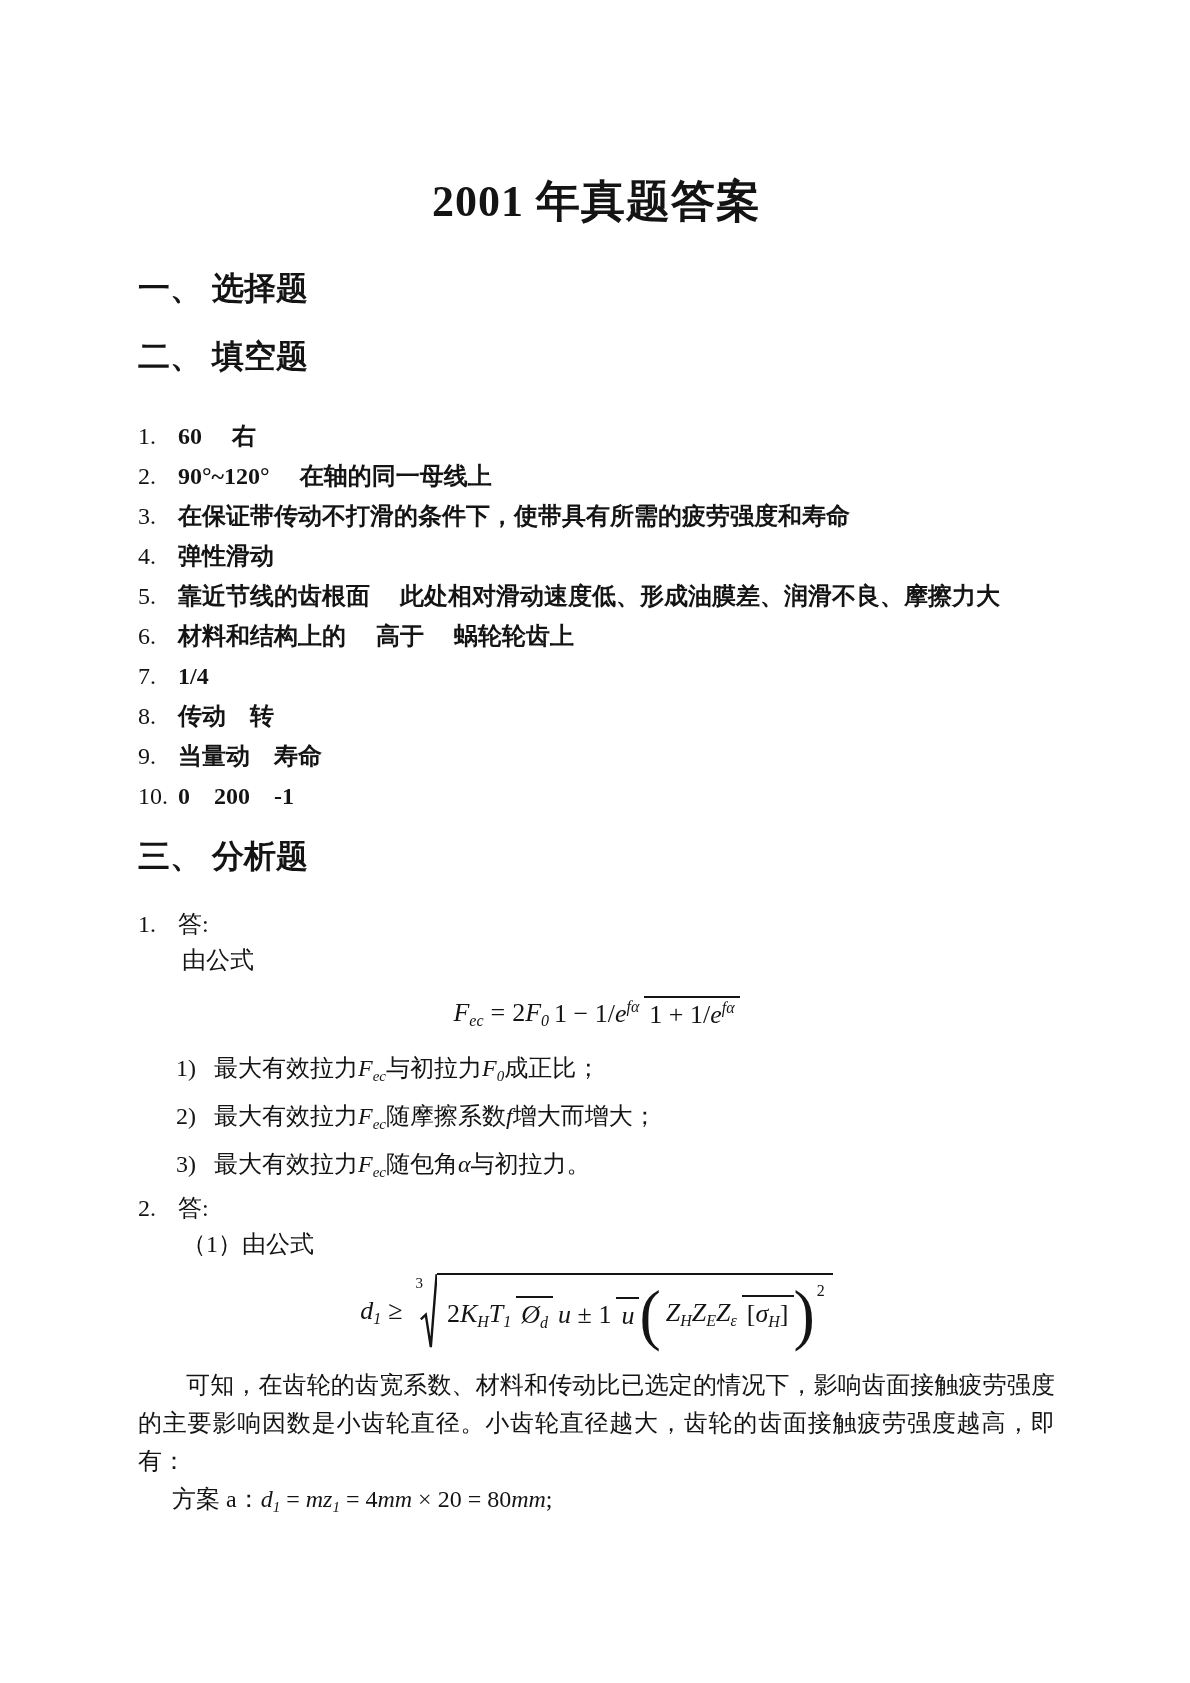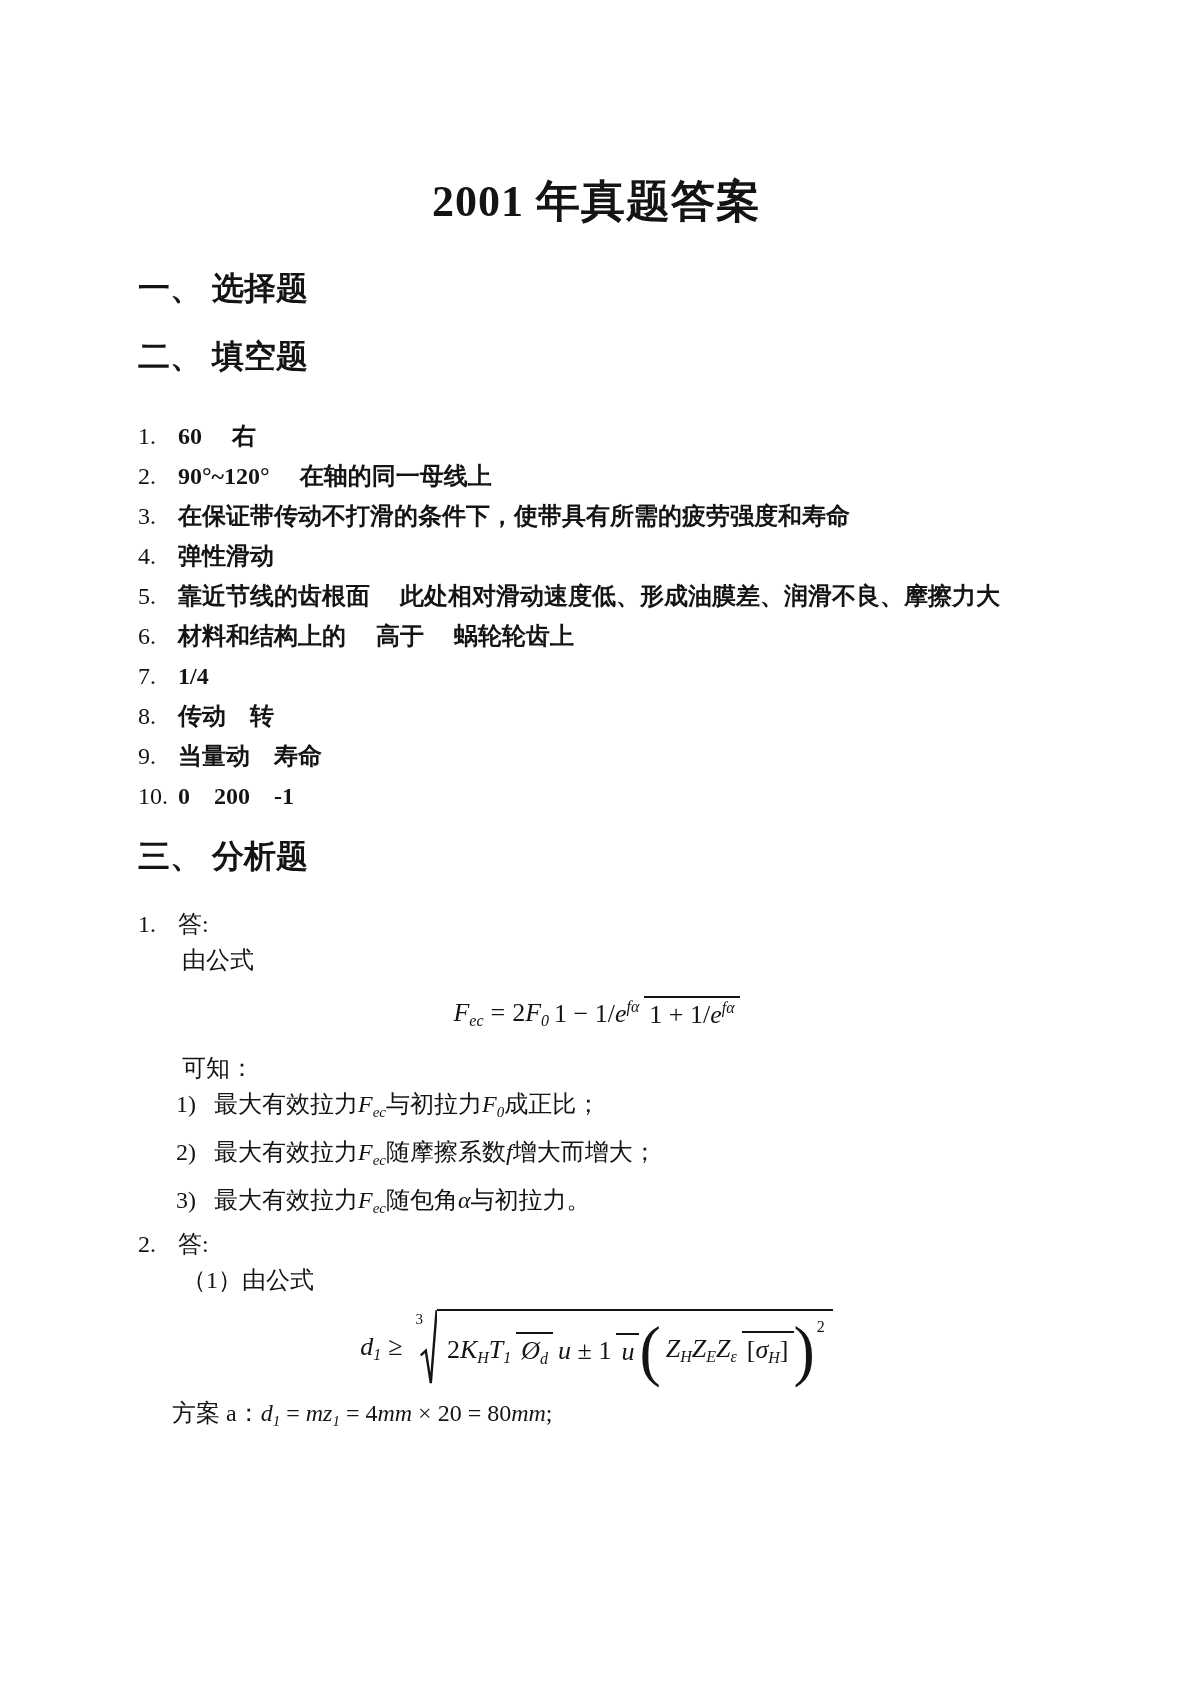--- a/index.html
+++ b/index.html
@@ -205,21 +205,20 @@
   <div class="indent-a">由公式</div>
 
   <div class="formula" id="formula1">
     <span class="mrow"><span class="mi">F</span><span class="msub">ec</span><span class="mo mn">=</span><span class="mn">2</span><span class="mi">F</span><span class="msub">0</span></span>
     <span class="frac">
       <span class="fnum"><span class="mn">1 − 1/</span><span class="mi">e</span><span class="msup">fα</span></span>
       <span class="fden"><span class="mn">1 + 1/</span><span class="mi">e</span><span class="msup">fα</span></span>
     </span>
   </div>
 
-  <div class="indent-a">可知：</div>
 
   <div class="pt-block">
     <div class="pt-row">
         <span class="pt-num">1)</span>
         <span class="pt-text"><span>最大有效拉力</span><span class="mi">F</span><span class="msub">ec</span><span>与初拉力</span><span class="mi">F</span><span class="msub">0</span><span>成正比；</span></span>
       </div>
     <div class="pt-row">
         <span class="pt-num">2)</span>
         <span class="pt-text"><span>最大有效拉力</span><span class="mi">F</span><span class="msub">ec</span><span>随摩擦系数</span><span class="mi">f</span><span class="msub"></span><span>增大而增大；</span></span>
       </div>
@@ -259,16 +258,17 @@
             <span class="fnum"><span class="mi">Z</span><span class="msub">H</span><span class="mi">Z</span><span class="msub">E</span><span class="mi">Z</span><span class="msub">ε</span></span>
             <span class="fden"><span class="mn">[</span><span class="mi">σ</span><span class="msub">H</span><span class="mn">]</span></span>
           </span>
           <span class="bp mn">)</span>
           <span class="paren-exp">2</span>
         </span>
       </span>
     </span>
   </div>
 
+  <p class="para">可知，在齿轮的齿宽系数、材料和传动比已选定的情况下，影响齿面接触疲劳强度的主要影响因数是小齿轮直径。小齿轮直径越大，齿轮的齿面接触疲劳强度越高，即有：</p>
 
   <div class="scheme-row"><span class="mn">方案 a：</span><span class="mi">d</span><span class="msub">1</span><span class="mn"> = </span><span class="mi">mz</span><span class="msub">1</span><span class="mn"> = 4</span><span class="mi">mm</span><span class="mn"> × 20 = 80</span><span class="mi">mm</span><span class="mn">;</span></div>
 
 </div>
 
 </body></html>

